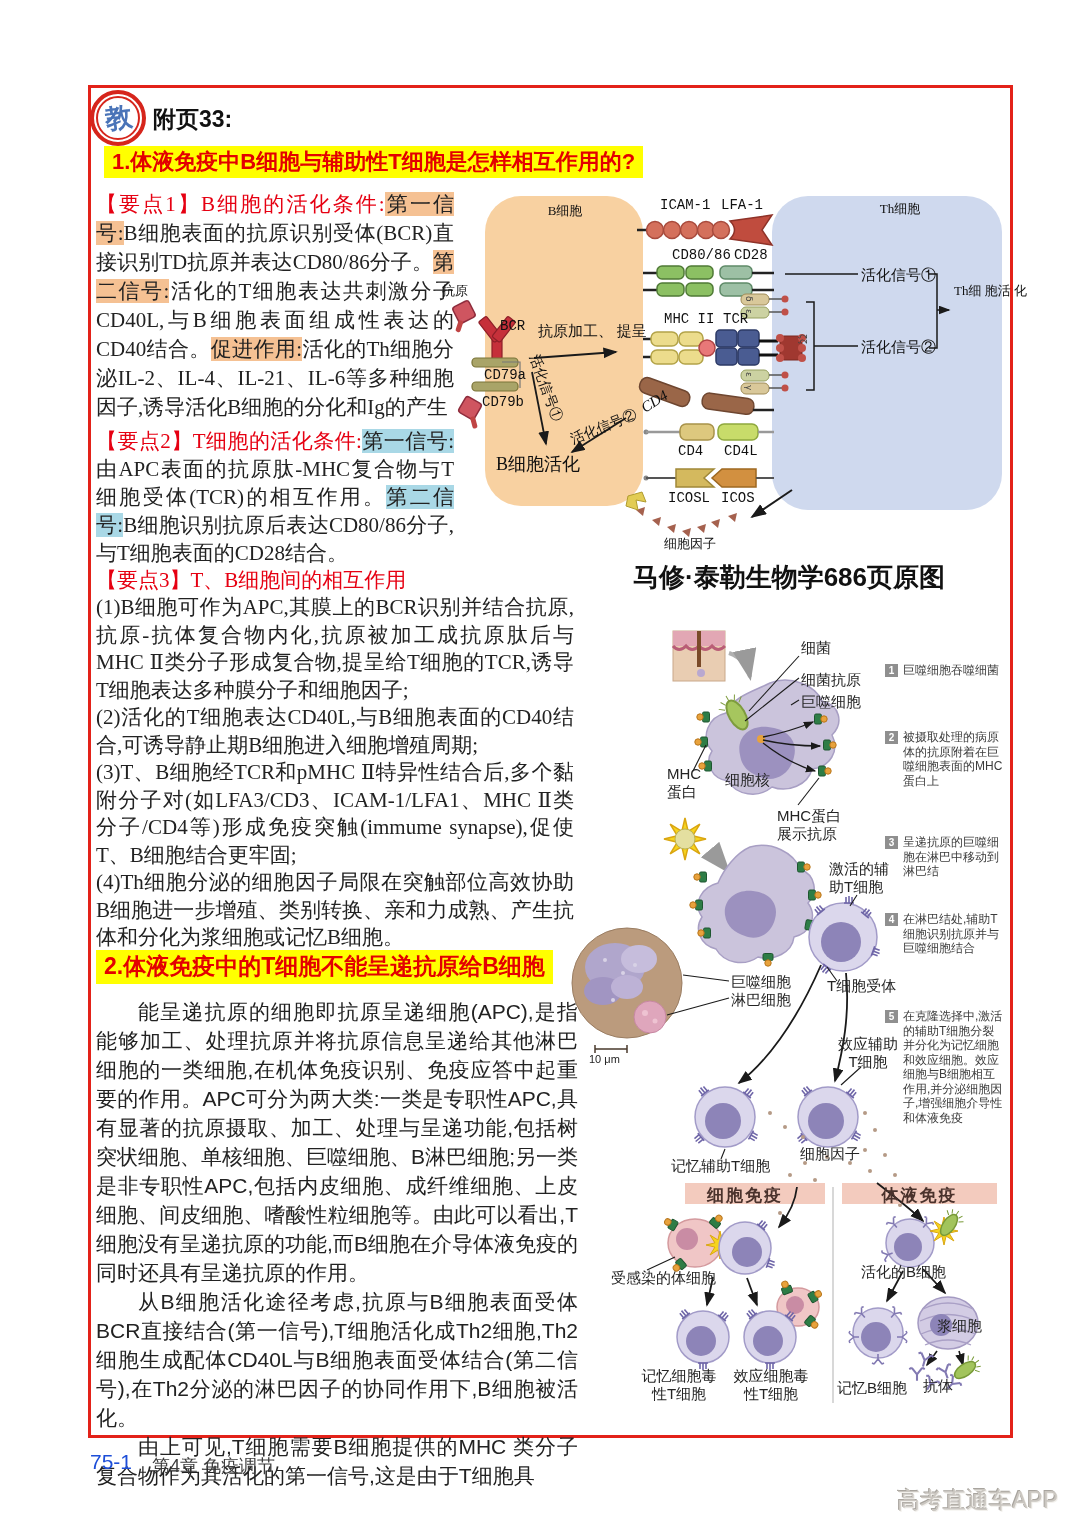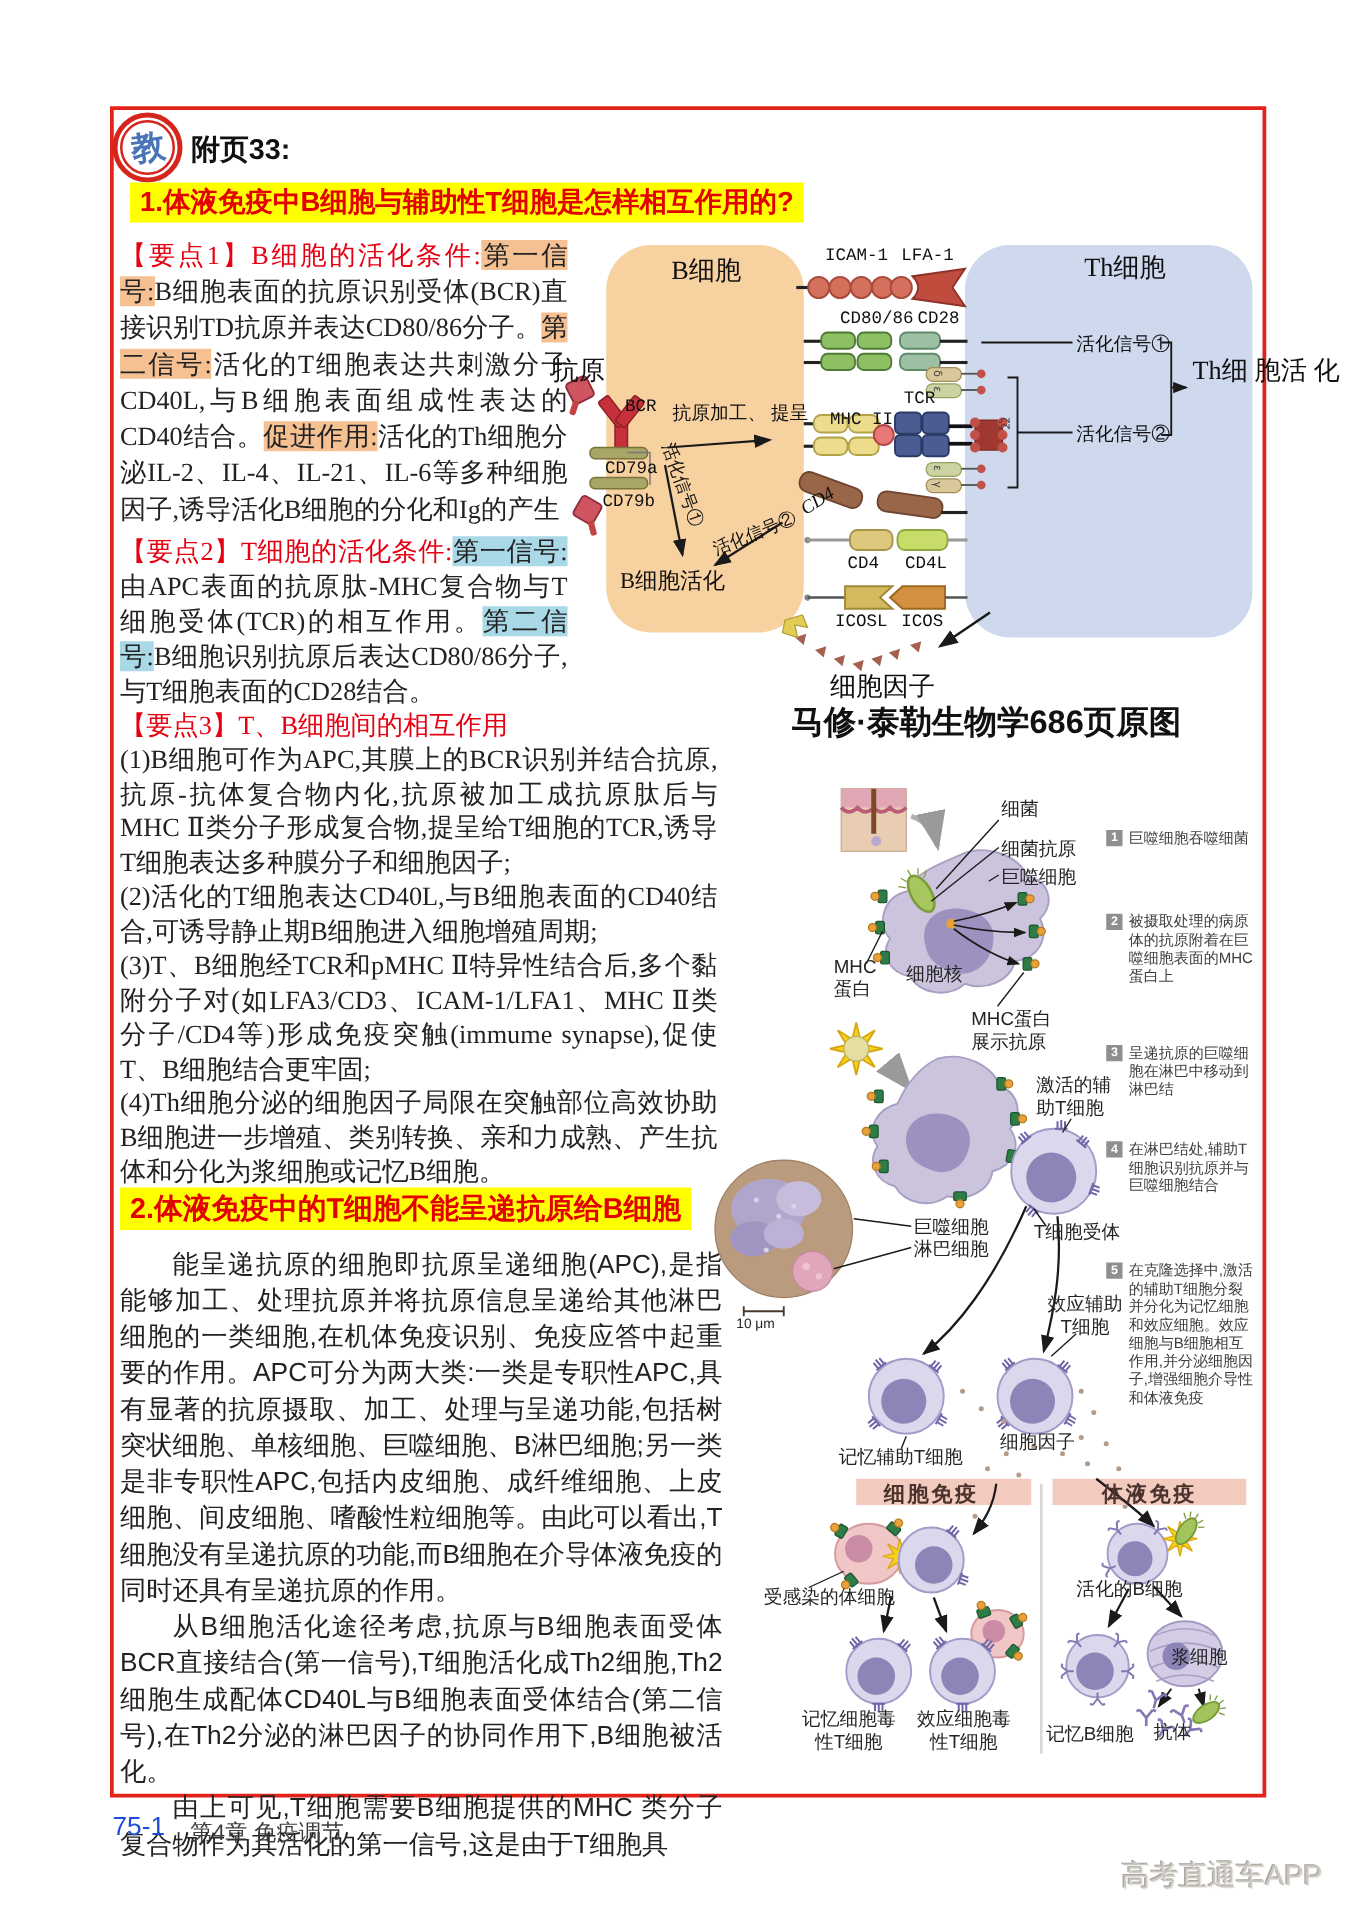--- a/index.html
+++ b/index.html
@@ -24,21 +24,21 @@
   .sg-ho{background:#f5c193;}
   .sg-hb{background:#a9d8e6;}
   .p3item{margin:0;}
   .sans-body{position:absolute;font-family:"Liberation Sans",sans-serif;font-size:21px;color:#222;
              text-align:justify;line-height:29px;}
   .sans-body p{margin:0;text-indent:2em;}
   .pre{white-space:pre-line;}
   
   #d1{position:absolute;left:440px;top:190px;width:568px;height:372px;}
   .d1l{position:absolute;font-family:"Liberation Mono",monospace;font-size:14px;color:#101010;white-space:nowrap;}
-  .d1c{position:absolute;font-family:"Liberation Serif","DejaVu Serif",serif;font-size:21px;color:#101010;white-space:nowrap;}
+  .d1c{position:absolute;font-family:"Liberation Serif","DejaVu Serif",serif;font-size:13px;color:#101010;white-space:nowrap;}
   .rot{transform-origin:0 0;}
   .tiny{position:absolute;font-size:9px;color:#444;transform-origin:0 0;font-family:"DejaVu Sans",sans-serif;}
   
   .caption{position:absolute;left:566px;top:560px;width:446px;text-align:center;font-weight:bold;
            font-size:26px;color:#111;font-family:"Liberation Sans",sans-serif;}
   
   #d2{position:absolute;left:565px;top:615px;width:445px;height:822px;}
   .d2l{position:absolute;font-family:"Liberation Sans",sans-serif;font-size:15px;color:#242424;line-height:1.2;white-space:pre-line;}
   .d2s{position:absolute;font-size:12px;line-height:14.5px;color:#3c3c3c;width:102px;font-family:"Liberation Sans",sans-serif;}
   .stepnum{position:absolute;width:13px;height:13px;background:#8f8f8f;color:#fff;font-size:10px;font-weight:bold;
@@ -227,21 +227,21 @@
         <line x1="497" y1="120" x2="509" y2="120" marker-end="url(#ah)"></line>
       </g>
     </svg>
 
     <div class="d1c" style="left:95px;top:12px;width:60px;text-align:center;">B细胞</div>
     <div class="d1c" style="left:420px;top:10px;width:80px;text-align:center;">Th细胞</div>
     <div class="d1l" style="left:220px;top:7px;">ICAM-1</div>
     <div class="d1l" style="left:281px;top:7px;">LFA-1</div>
     <div class="d1l" style="left:232px;top:57px;">CD80/86</div>
     <div class="d1l" style="left:294px;top:57px;">CD28</div>
-    <div class="d1l" style="left:224px;top:121px;margin-top:17px;">MHC II</div>
+    <div class="d1l" style="left:224px;top:121px;">MHC II</div>
     <div class="d1l" style="left:283px;top:121px;">TCR</div>
     <div class="tiny rot" style="left:314px;top:106px;transform:rotate(90deg);">δ</div>
     <div class="tiny rot" style="left:314px;top:119px;transform:rotate(90deg);">ε</div>
     <div class="tiny rot" style="left:314px;top:182px;transform:rotate(90deg);">ε</div>
     <div class="tiny rot" style="left:314px;top:195px;transform:rotate(90deg);">γ</div>
     <div class="tiny rot" style="left:368px;top:144px;transform:rotate(90deg);">ζζ</div>
     <div class="d1c rot" style="left:198px;top:212px;font-style:italic;transform:rotate(-32deg);font-size:15px;">CD4</div>
     <div class="d1l" style="left:238px;top:253px;">CD4</div>
     <div class="d1l" style="left:284px;top:253px;">CD4L</div>
     <div class="d1l" style="left:228px;top:300px;">ICOSL</div>

